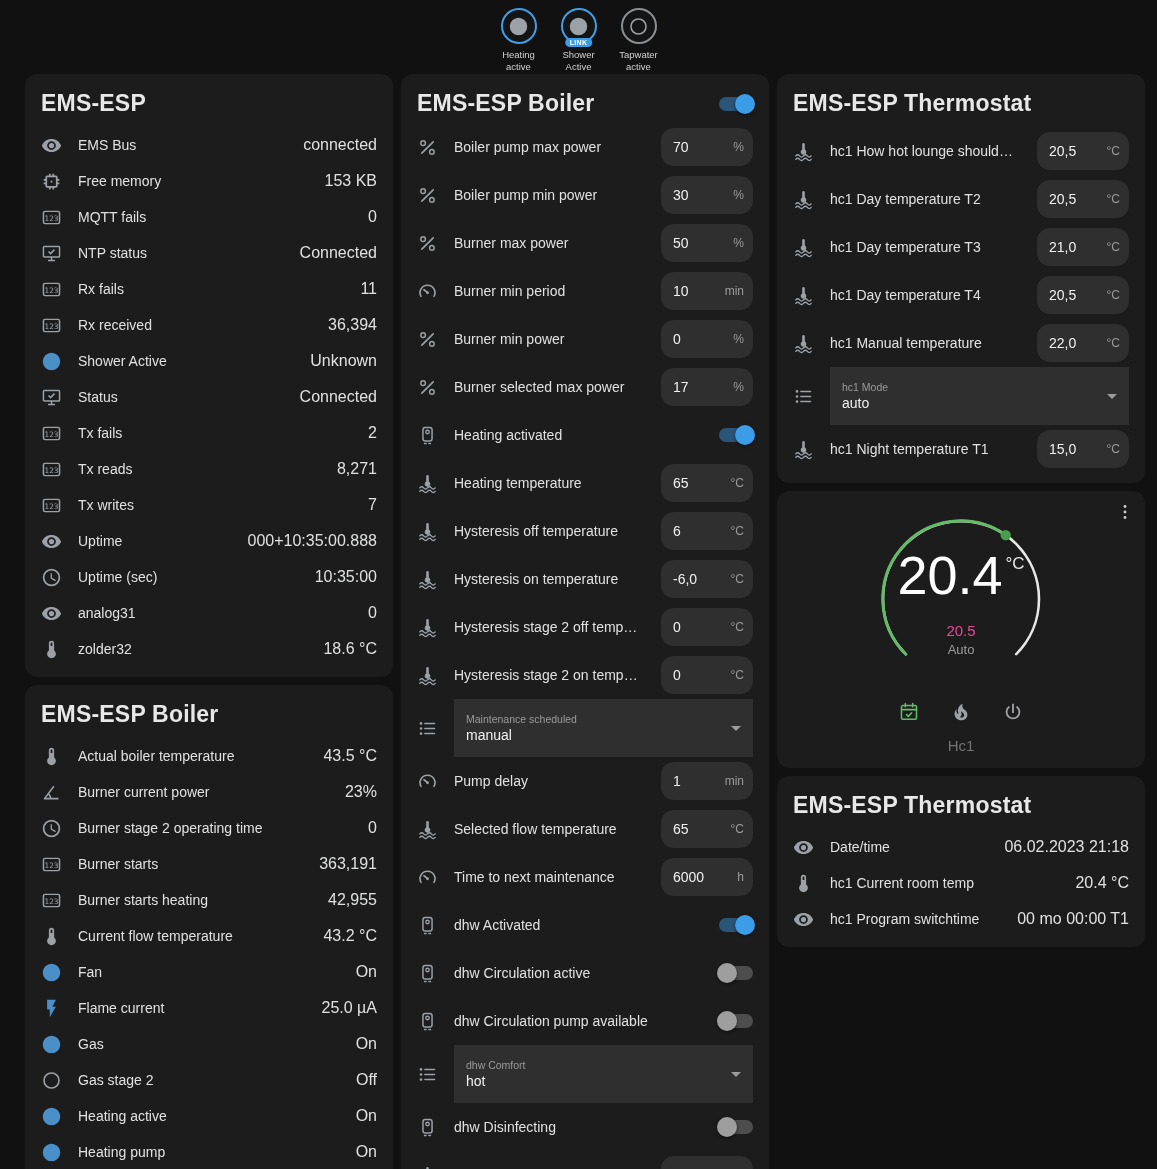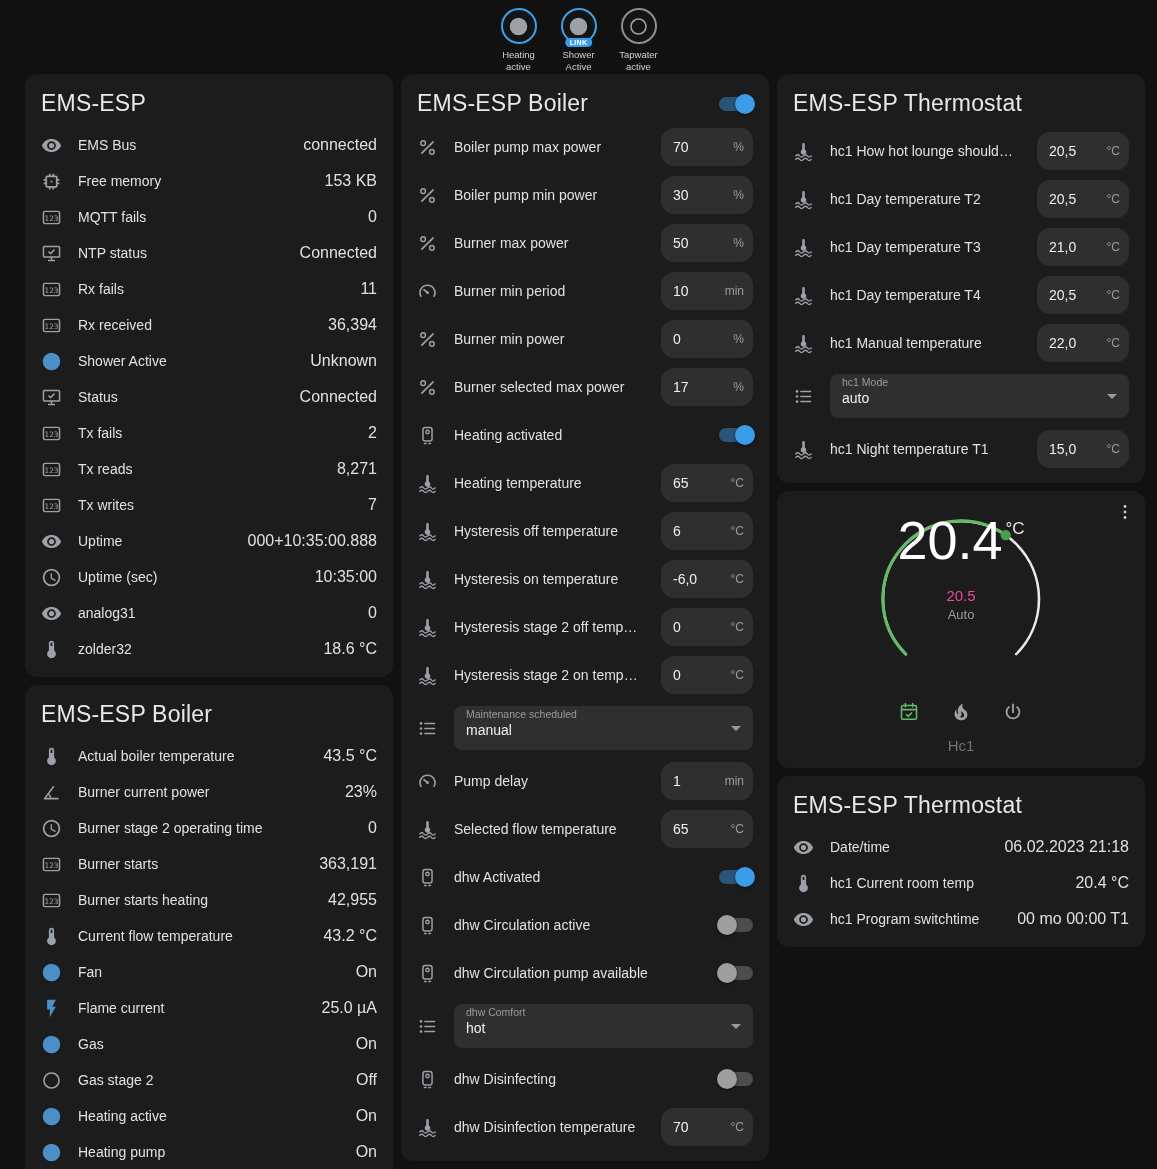--- a/index.html
+++ b/index.html
@@ -21,21 +21,21 @@
     display:flex;align-items:center;justify-content:center;position:relative;background:#141414}
   .badge-icon{width:22px;height:22px;color:#ececec}
   .badge-chip{position:absolute;bottom:-5px;left:50%;transform:translateX(-50%);
     background:var(--accent);color:#fff;font-size:7px;font-weight:bold;
     padding:1px 5px;border-radius:7px;letter-spacing:.3px}
   .badge-label{font-size:9.5px;color:#d2d2d2;text-align:center;margin-top:5px;line-height:1.3}
   
   .layout{display:grid;grid-template-columns:368px 368px 368px;gap:8px;padding-left:25px;align-items:start}
   .col{display:flex;flex-direction:column;gap:8px}
   .card{background:var(--card);border-radius:12px;overflow:hidden}
-  .card-title{font-size:23px;font-weight:400;color:#e8e8e8;letter-spacing:.2px}
+  .card-title{font-size:23px;font-weight:700;color:#e8e8e8;letter-spacing:.2px}
   .card > .card-title{padding:16px 16px 10px}
   .card-header{display:flex;align-items:center;justify-content:space-between;padding:16px 16px 6px}
   .rows{padding-bottom:10px}
   
   .row{display:flex;align-items:center;padding:0 16px}
   .sensor-row{height:36px}
   .ctl-row{height:48px}
   .select-row{height:58px}
   .icon{width:21px;height:21px;flex:none;color:var(--iconc);display:inline-flex}
   .icon svg{width:100%;height:100%;display:block}
@@ -48,33 +48,33 @@
     display:flex;align-items:center;justify-content:space-between;padding:0 9px 0 12px}
   .numbox .num{font-size:14px;color:#f0f0f0}
   .numbox .unit{font-size:12px;color:var(--txt2);margin-left:6px}
   
   .switch{width:34px;height:14px;border-radius:7px;background:#4d4d4d;position:relative;flex:none;cursor:pointer}
   .switch .thumb{width:20px;height:20px;border-radius:50%;background:#9e9e9e;position:absolute;top:-3px;left:-2px;
     box-shadow:0 1px 3px rgba(0,0,0,.6)}
   .switch.on{background:rgba(59,156,232,.45)}
   .switch.on .thumb{background:var(--accent);left:16px}
   
-  .selectbox{flex:1;height:44px;background:var(--box);border-radius:8px;position:relative;
-    display:flex;flex-direction:column;padding:2px 30px 2px 12px;gap:2px}
+  .selectbox{flex:1;height:58px;background:var(--box);border-radius:0;position:relative;
+    display:flex;flex-direction:column;justify-content:center;padding:2px 30px 2px 12px;gap:2px}
   .selectbox .caption{font-size:10.5px;color:var(--txt2)}
   .selectbox .selval{font-size:14px;color:#f0f0f0}
   .selectbox .arrow{position:absolute;right:12px;top:50%;margin-top:-2px;width:0;height:0;
     border-left:5px solid transparent;border-right:5px solid transparent;border-top:5px solid #9b9b9b}
   
   .dial-card{position:relative;padding:6px 16px 14px;text-align:center}
   .dots-btn{position:absolute;top:10px;right:8px;width:24px;height:24px;color:#cfcfcf;background:none;border:none;cursor:pointer}
   .dots-btn .icon{width:20px;height:20px;color:#cfcfcf}
   .dial-wrap{width:184px;height:184px;margin:10px auto 0;position:relative}
   .dial-wrap svg{position:absolute;inset:0}
-  .dial-text{position:absolute;inset:0;display:flex;flex-direction:column;align-items:center;padding-top:6px}
+  .dial-text{position:absolute;inset:0;display:flex;flex-direction:column;align-items:center;justify-content:center;padding-top:6px}
   .dial-temp{display:flex;align-items:flex-start;font-size:54px;line-height:1;color:#ffffff}
   .dial-unit{font-size:17px;margin-top:7px;margin-left:3px;color:#e6e6e6}
   .dial-target{font-size:15px;margin-top:20px;color:#ec4899}
   .dial-mode{font-size:13px;margin-top:3px;color:var(--txt2)}
   .dial-icons{display:flex;justify-content:center;gap:26px;margin-top:8px}
   .dial-btn{background:none;border:none;cursor:pointer;padding:2px}
   .dial-btn .icon{width:22px;height:22px}
   .dial-name{font-size:15px;margin-top:9px;color:#737373}
 </style>
 </head>
@@ -597,20 +597,34 @@
               <svg viewBox="0 0 24 24" fill="currentColor">
                 <path d="M13.5 9.7V3.9a1.5 1.5 0 0 0-3 0v5.8a3.2 3.2 0 1 0 3 0z"></path>
                 <path d="M3.2 17c1.5-1.7 3-1.7 4.4 0s2.9 1.7 4.4 0 3-1.7 4.4 0 2.9 1.7 4.4 0" fill="none" stroke="currentColor" stroke-width="1.6" stroke-linecap="round"></path>
                 <path d="M3.2 21c1.5-1.7 3-1.7 4.4 0s2.9 1.7 4.4 0 3-1.7 4.4 0 2.9 1.7 4.4 0" fill="none" stroke="currentColor" stroke-width="1.6" stroke-linecap="round"></path>
               </svg>
             </span>
     <span class="label">Selected flow temperature</span>
     <div class="numbox">
       <span class="num">65</span>
       <span class="unit">°C</span>
+    </div>
+  </div>
+          <div class="row ctl-row">
+    <span class="icon">
+              <svg viewBox="0 0 24 24">
+                <path d="M4.6 17.5a8.5 8.5 0 1 1 14.8 0" fill="none" stroke="currentColor" stroke-width="1.8" stroke-linecap="round"></path>
+                <path d="M12 13.4L8 10" stroke="currentColor" stroke-width="1.9" stroke-linecap="round"></path>
+                <circle cx="12" cy="13.4" r="1.6" fill="currentColor"></circle>
+              </svg>
+            </span>
+    <span class="label">Time to next maintenance</span>
+    <div class="numbox">
+      <span class="num">6000</span>
+      <span class="unit">h</span>
     </div>
   </div>
           <div class="row ctl-row">
     <span class="icon">
               <svg viewBox="0 0 24 24">
                 <rect x="6.8" y="2.8" width="10.4" height="15.4" rx="2.6" fill="none" stroke="currentColor" stroke-width="1.7"></rect>
                 <circle cx="12" cy="8" r="2" fill="none" stroke="currentColor" stroke-width="1.5"></circle>
                 <path d="M8.6 21.2h1.8M13.6 21.2h1.8" stroke="currentColor" stroke-width="1.7" stroke-linecap="round"></path>
               </svg>
             </span>

